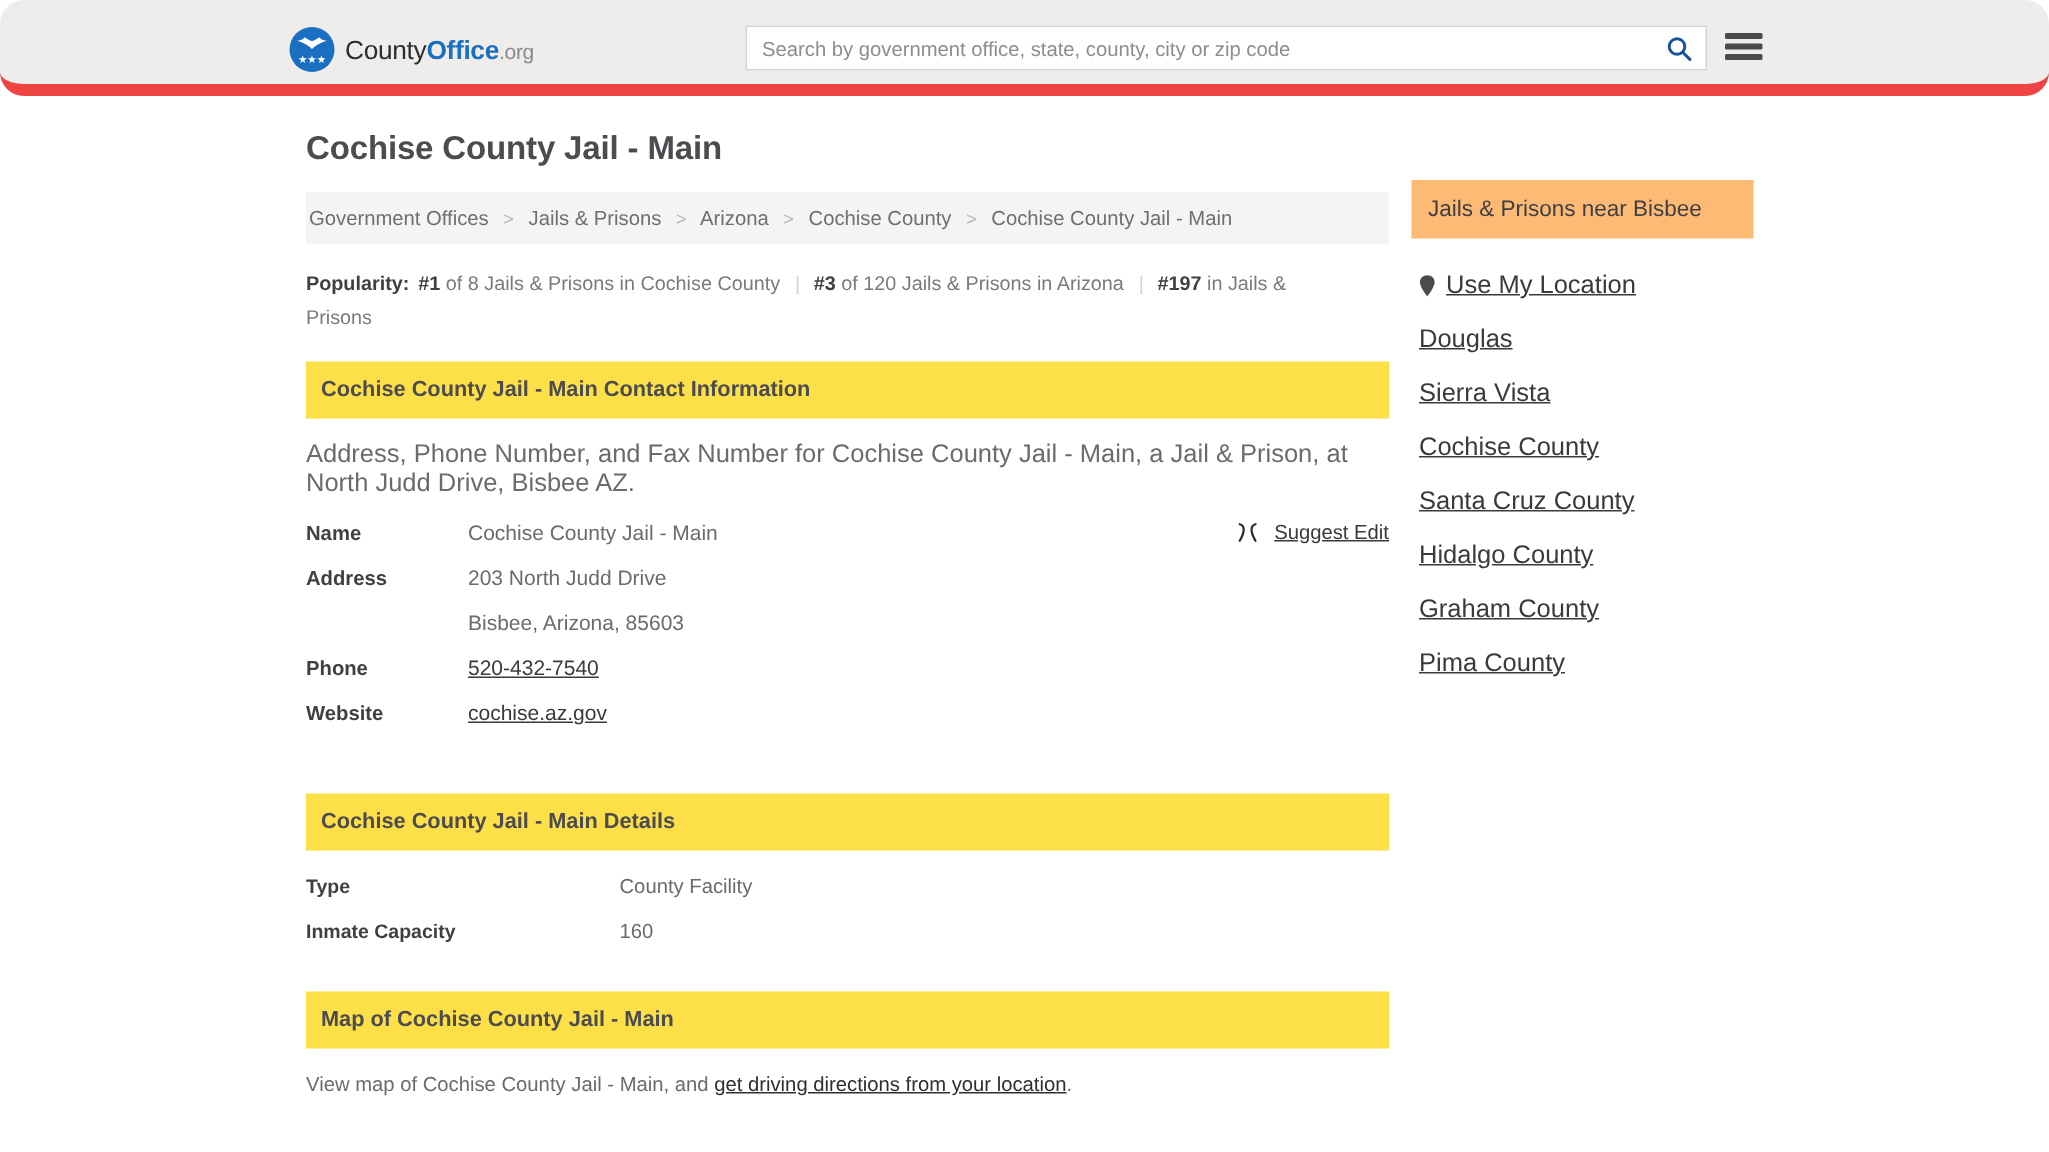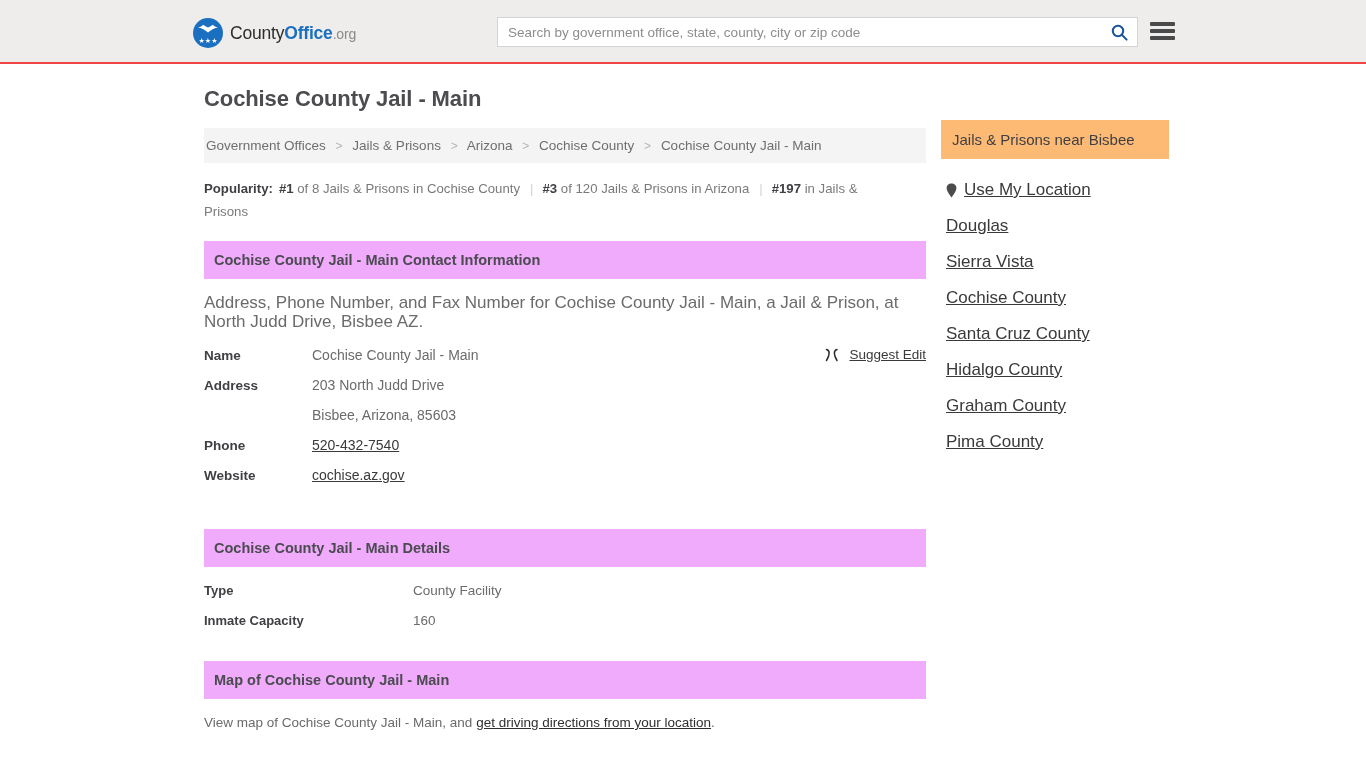--- a/index.html
+++ b/index.html
@@ -12,23 +12,24 @@
     background: #ffffff;
     font-family: "Liberation Sans", sans-serif;
     overflow: hidden;
   }
 
   
   .site-header {
     position: relative;
     height: 64px;
     background: #eeedeb;
-    border-bottom: 2px solid #ef4444;
-    display: flex;
-    align-items: center;
+    border-bottom: 8px solid #ef4444;
+    display: flex;
+    align-items: center;
+    border-radius: 16px;
   }
   .logo-block {
     position: absolute;
     left: 193px;
     top: 18px;
     display: flex;
     align-items: center;
     gap: 7px;
     text-decoration: none;
   }
@@ -184,21 +185,21 @@
   .popularity .rank {
     font-weight: bold;
     color: #3f3f44;
   }
   .popularity .pipe {
     color: #d2d2d2;
     margin: 0 9px 0 10px;
   }
 
   .section-header {
-    background: #f0abfc;
+    background: #fde047;
     font-size: 14.5px;
     font-weight: bold;
     color: #4b4b50;
     padding: 11px 0 11px 10px;
     width: 722px;
   }
 
   .section-desc {
     margin-top: 14px;
     font-size: 17px;

